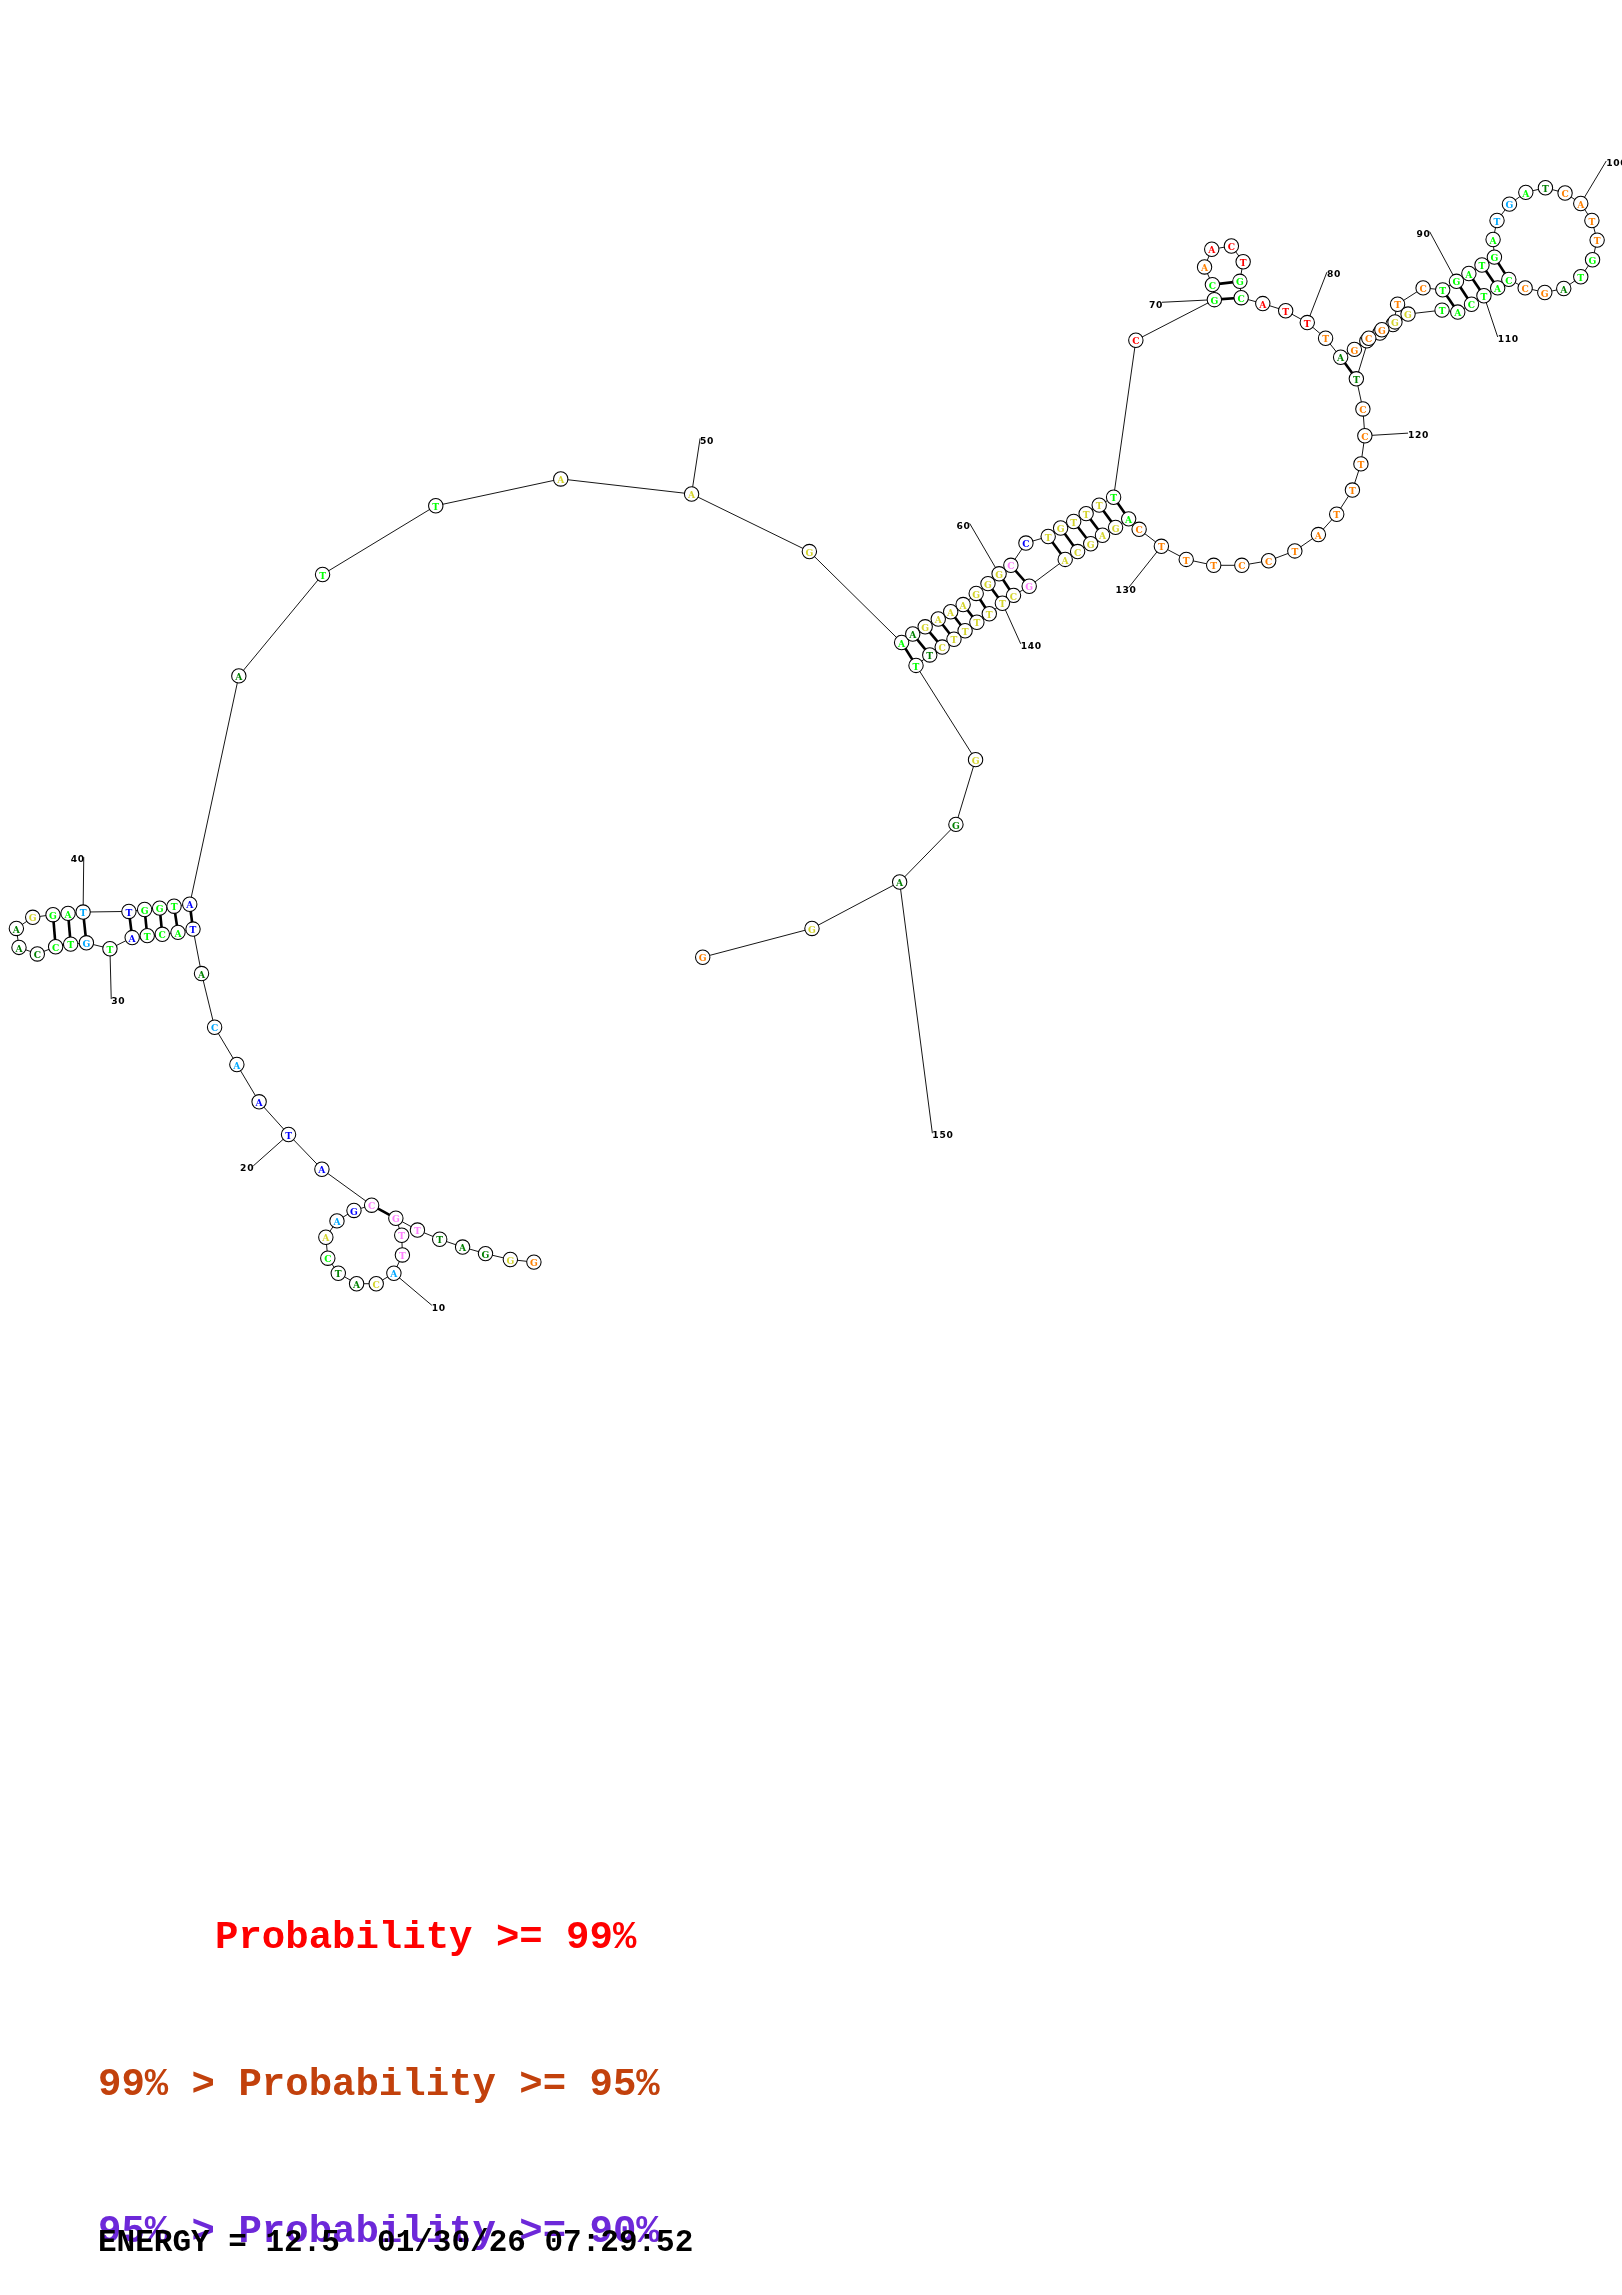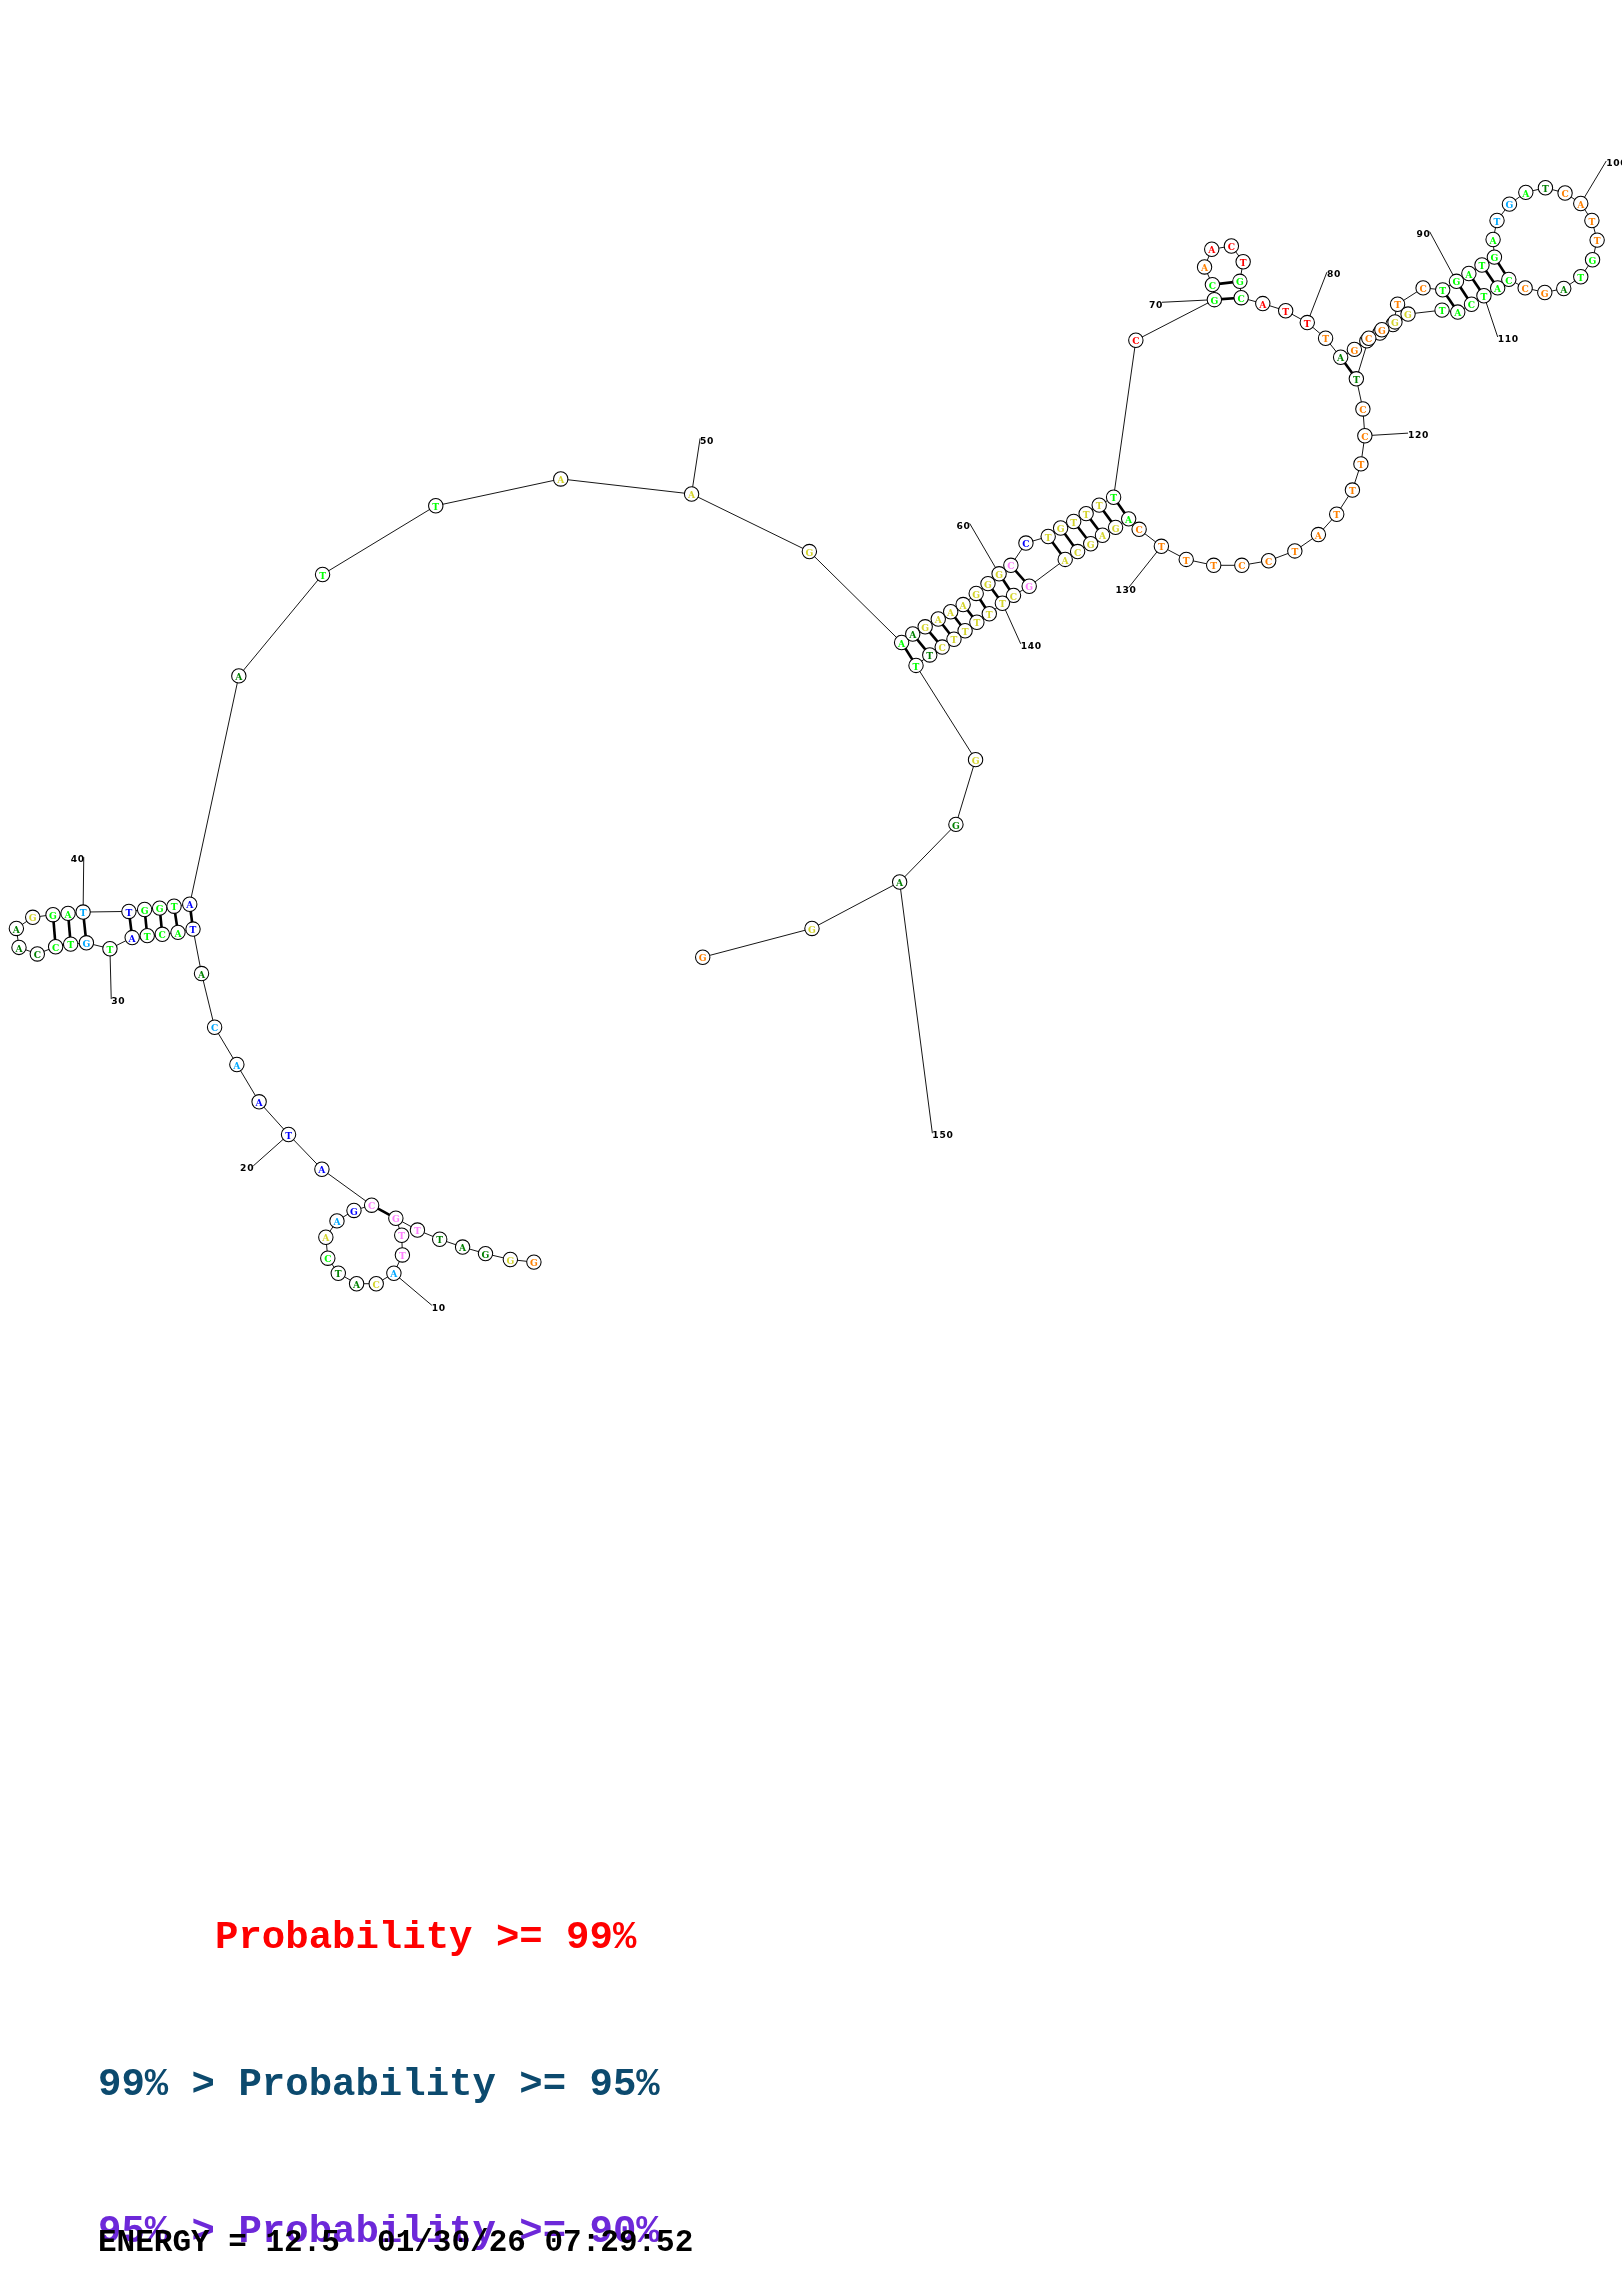--- a/index.html
+++ b/index.html
@@ -850,21 +850,21 @@
       </g>
       <g>
         <circle cx="1074" cy="1463" r="11" class="nt-circle"></circle>
         <text x="1074" y="1464" class="nt-letter" fill="#ff8000">G</text>
       </g>
     </g>
 </svg>
 
 <div id="legend">
   <div class="legend-row" style="color: rgb(255, 0, 0); text-align: center;"><span>    </span><span>Probability &gt;= 99%</span></div>
-  <div class="legend-row" style="color: #0c4a6e;"><span>99% &gt; </span><span>Probability &gt;= 95%</span></div>
+  <div class="legend-row" style="color: #c2410c;"><span>99% &gt; </span><span>Probability &gt;= 95%</span></div>
   <div class="legend-row" style="color: #6d28d9;"><span>95% &gt; </span><span>Probability &gt;= 90%</span></div>
   
   
   
   
   
 </div>
 
 <div id="energy"><span>ENERGY = 12.5</span>  <span>01/30/26</span> <span>07:29:52</span></div>
 

